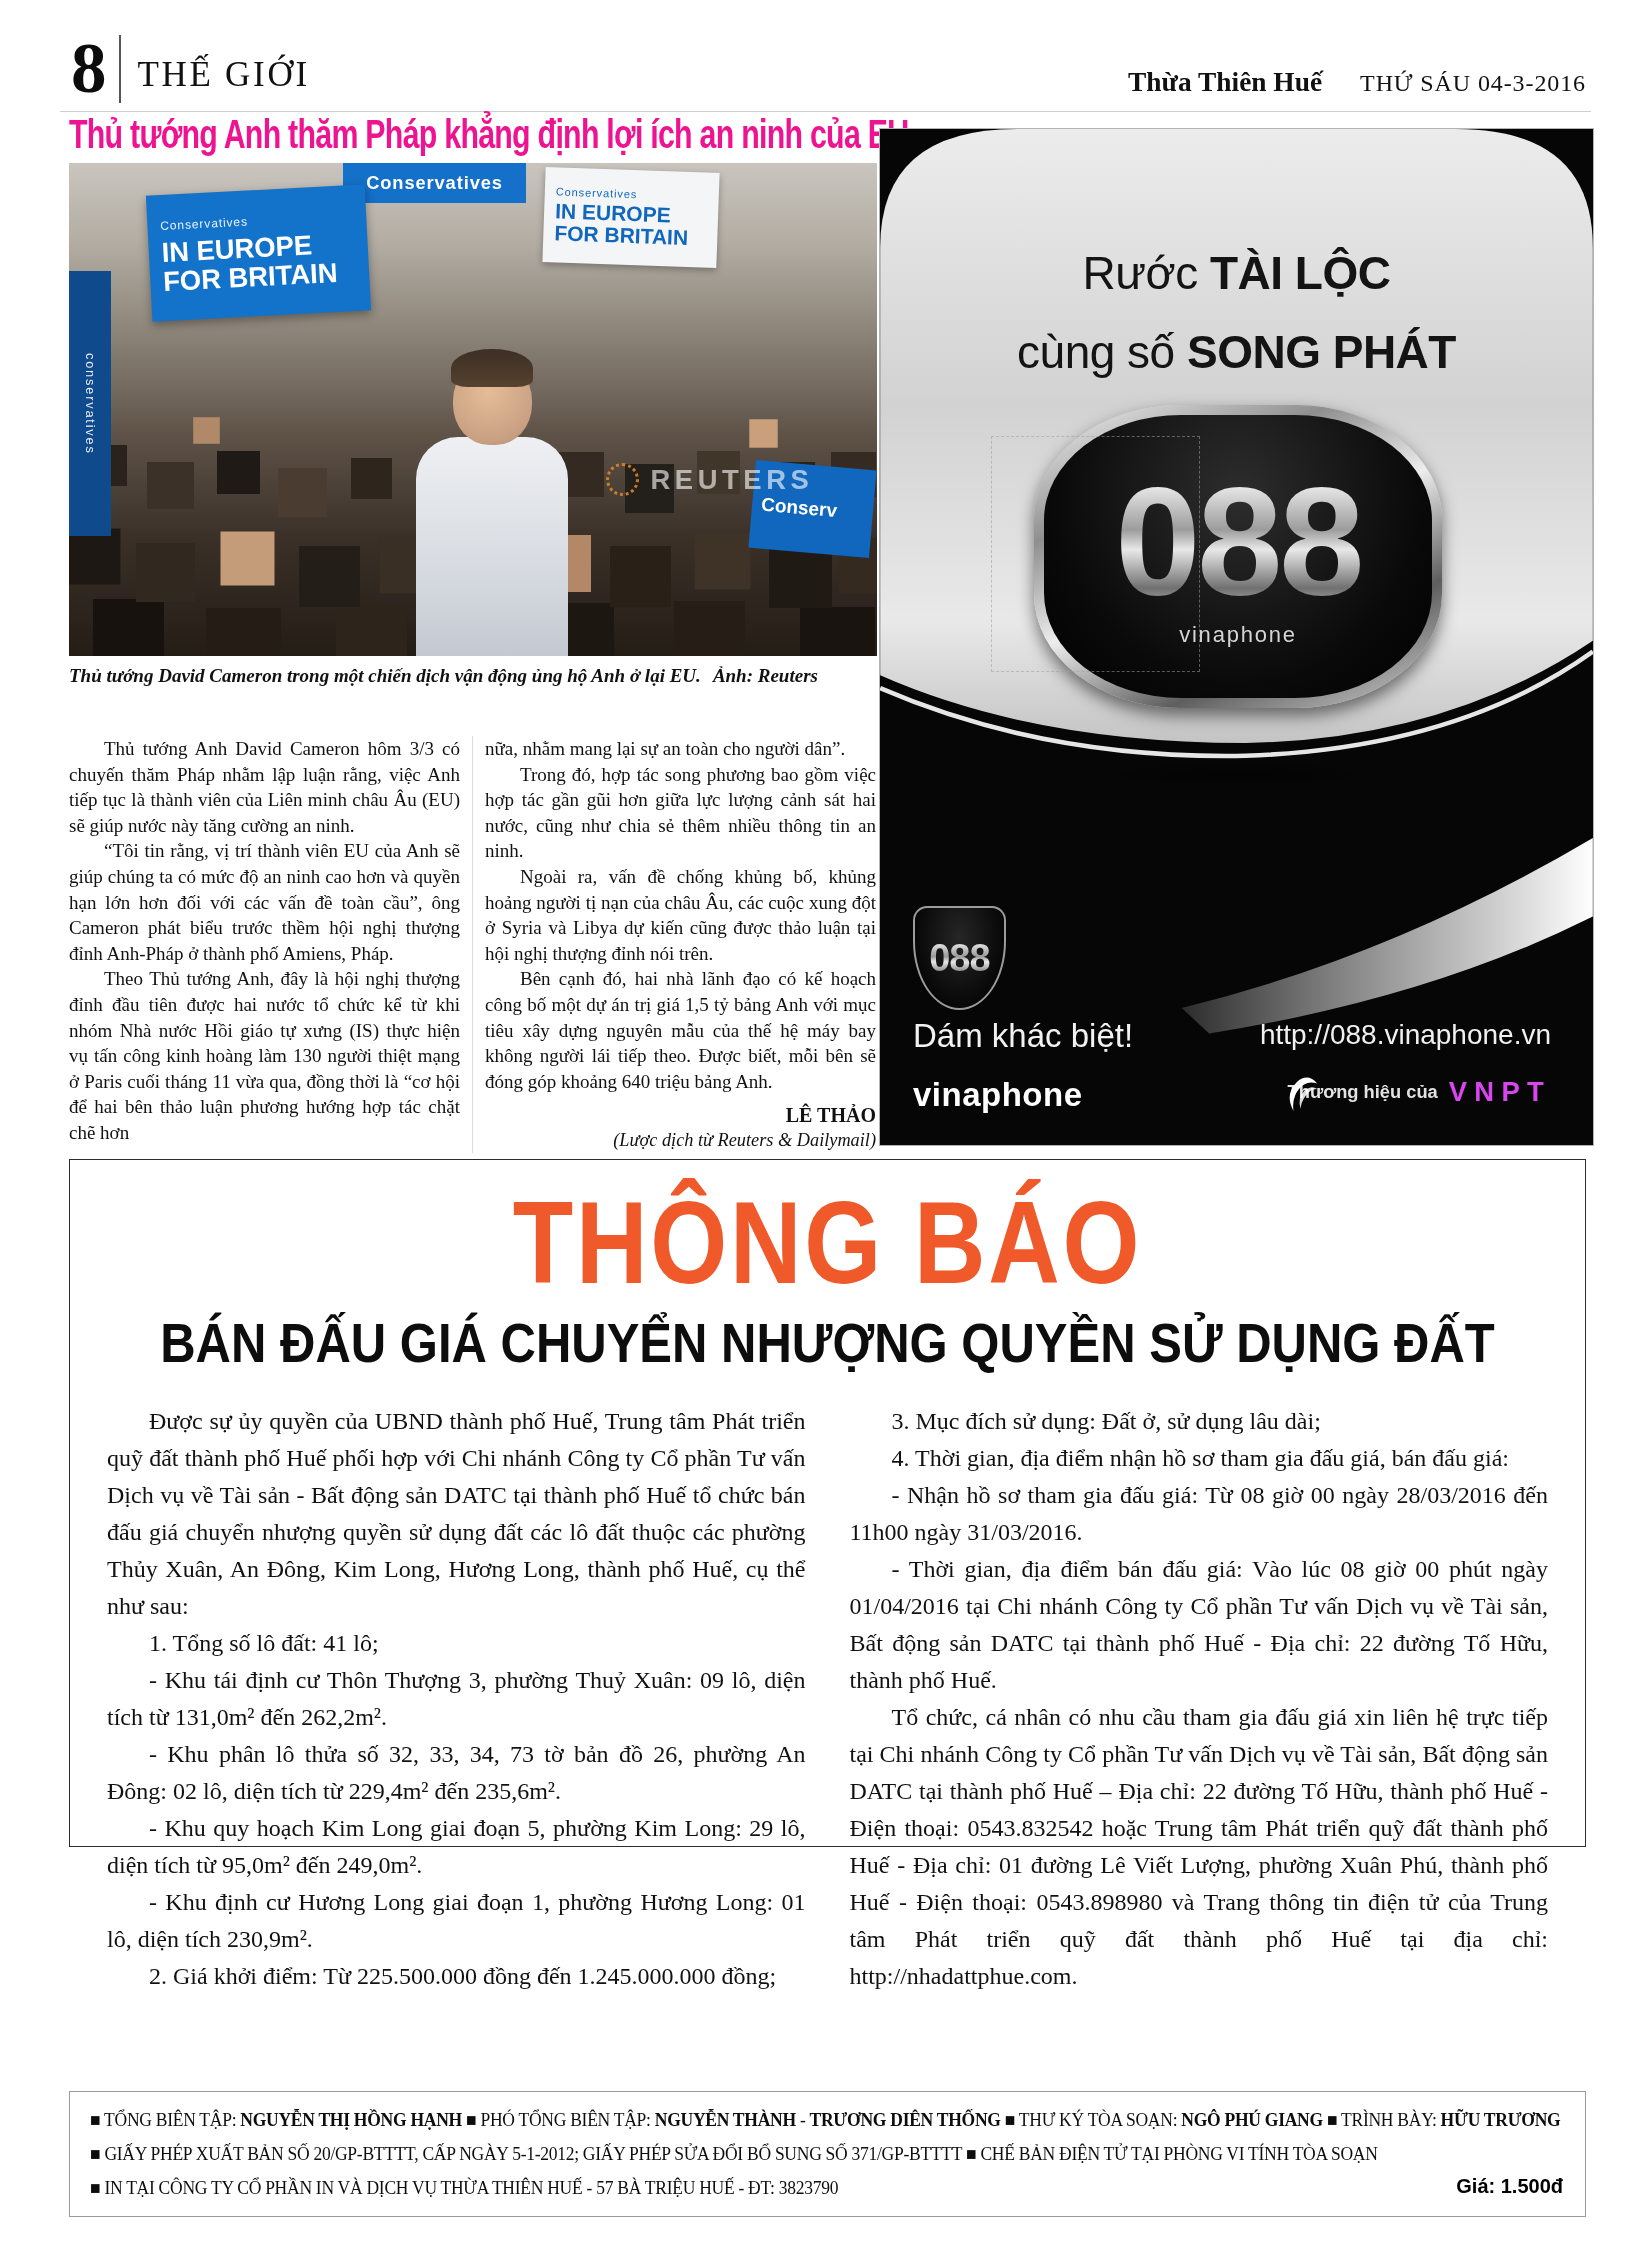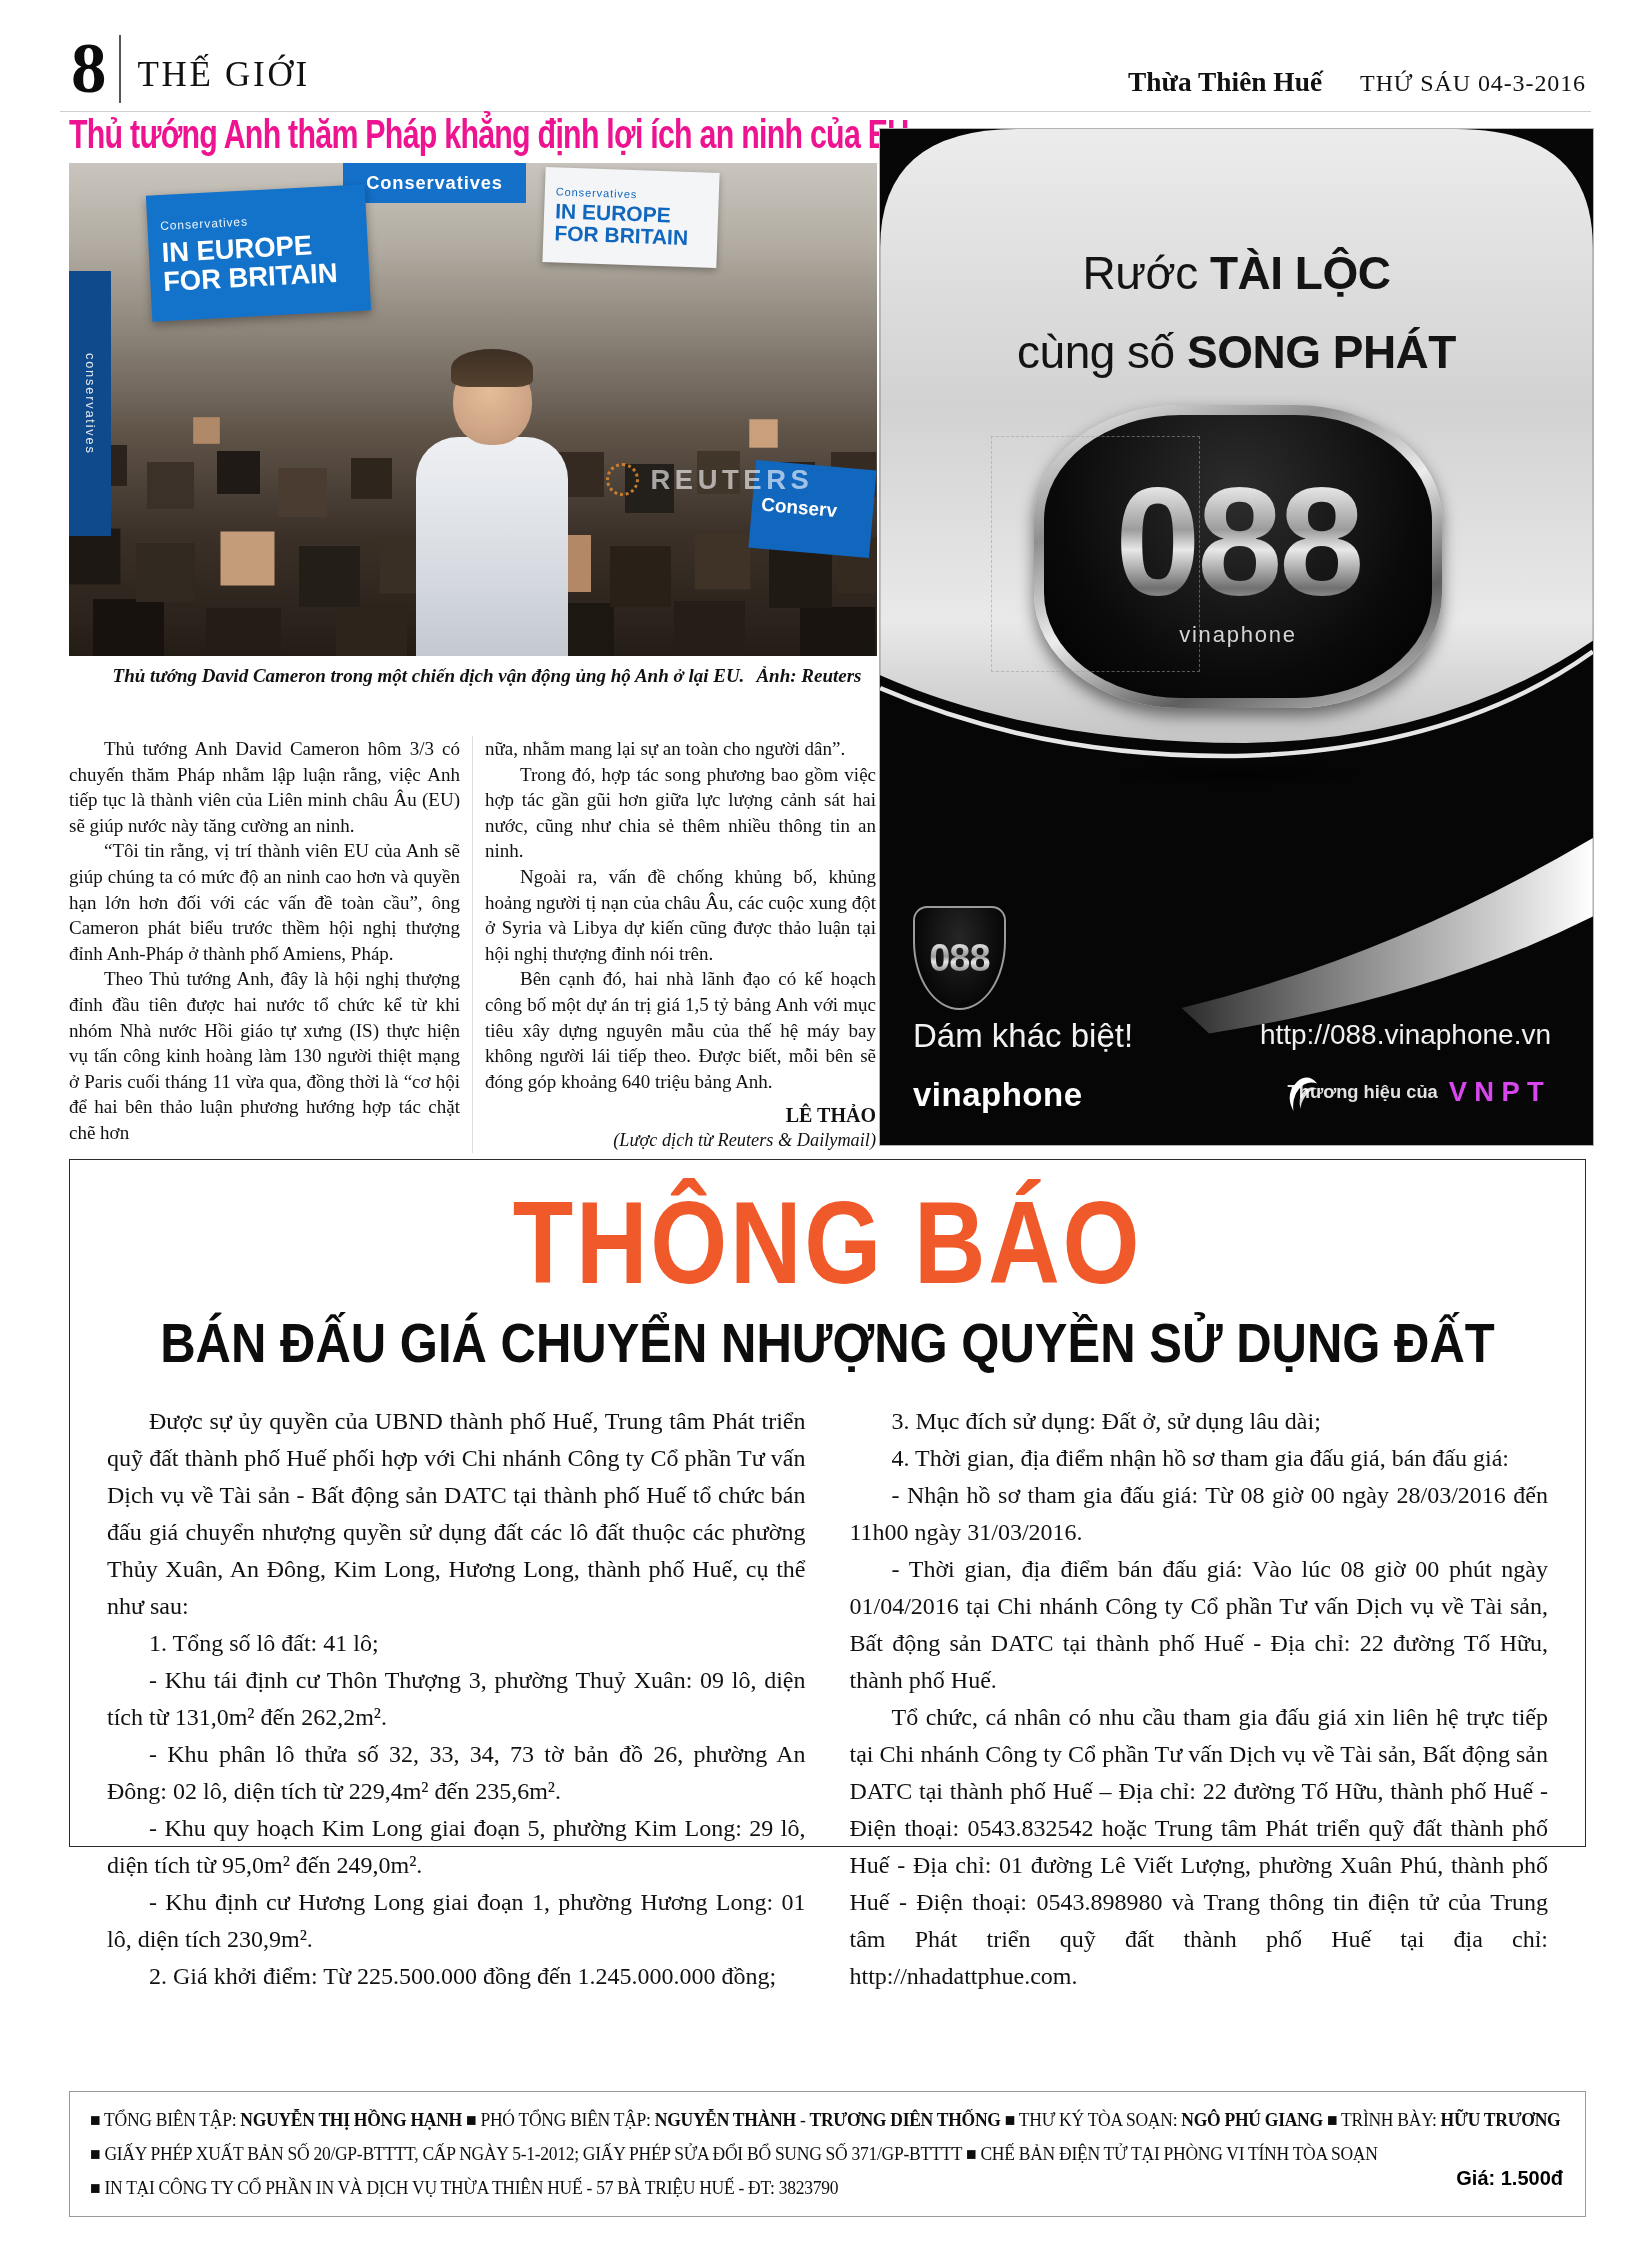--- a/index.html
+++ b/index.html
@@ -59,21 +59,21 @@
   .sign-vert{left:0;top:108px;width:42px;height:265px;background:#0e4a8c;align-items:center;}
   .sign-vert span{writing-mode:vertical-rl;font-size:12.8px;font-weight:400;letter-spacing:1.8px;opacity:.9;}
   .sign-small{left:683px;top:302px;width:121px;height:88px;background:#1166bd;transform:rotate(5deg);
     padding:7.3px 9.1px;font-size:19px;}
   .watermark{position:absolute;left:537px;top:300px;display:flex;align-items:center;gap:11px;}
   .reuters-dots{width:27.4px;height:27.4px;border:3.7px dotted #e08a2d;border-radius:50%;opacity:.85;}
   .reuters-text{font-family:"Liberation Sans",sans-serif;font-size:27.4px;letter-spacing:4.6px;
     color:rgba(255,255,255,.6);font-weight:bold;}
 
   
-  .caption{position:absolute;left:83px;top:665px;width:808px;text-align:center;
+  .caption{position:absolute;left:69px;top:665px;width:808px;
     font:bold italic 19px/1.2 "Liberation Serif",serif;}
   .caption .credit{margin-left:7.3px;}
   .article{position:absolute;left:69px;top:707px;width:808px;display:flex;margin-top:29px;}
   .acol{width:391px;}
   .acol1{padding-right:12px;border-right:0.9px solid #ddd;}
   .acol2{padding-left:12px;}
   .article p{margin:0;font:19px/25.6px "Liberation Serif",serif;text-align:justify;text-indent:35px;}
   .acol2 p:first-child{text-indent:0;}
   .author{text-align:right;font:bold 20px/1.3 "Liberation Serif",serif;margin-top:7.3px;}
   .source{text-align:right;font:italic 18.3px/1.3 "Liberation Serif",serif;margin-top:1.8px;}
@@ -132,21 +132,21 @@
     transform:scaleY(1.12);transform-origin:center top;}
   .notice-body{display:flex;margin:38px 37px 0;gap:44px;}
   .ncol{flex:1;}
   .notice-body p{margin:0;font:24px/37px "Liberation Serif",serif;text-align:justify;text-indent:42px;}
 
   
   .footer{position:absolute;left:69px;top:2091px;width:1517px;height:126px;box-sizing:border-box;
     border:1.8px solid #9a9a9a;padding:11px 20px;background:#fff;}
   .fline{font-family:"Liberation Serif",serif;font-size:18.3px;line-height:34px;white-space:nowrap;
     letter-spacing:-0.3px;transform:scaleX(0.96);transform-origin:0 50%;color:#0d0d0d;}
-  .price{position:absolute;right:22px;bottom:26px;font-family:"Liberation Sans",sans-serif;
+  .price{position:absolute;right:22px;bottom:18px;font-family:"Liberation Sans",sans-serif;
     font-weight:bold;font-size:20px;color:#000;}
 </style>
 </head>
 <body>
 
 <div class="page">
 
   <div class="header-left">
     <div class="page-num">8</div>
     <div class="hdr-vline"></div>

